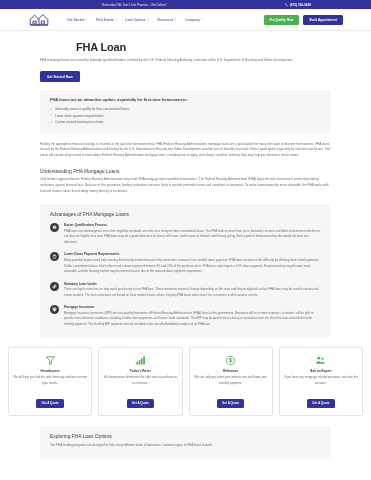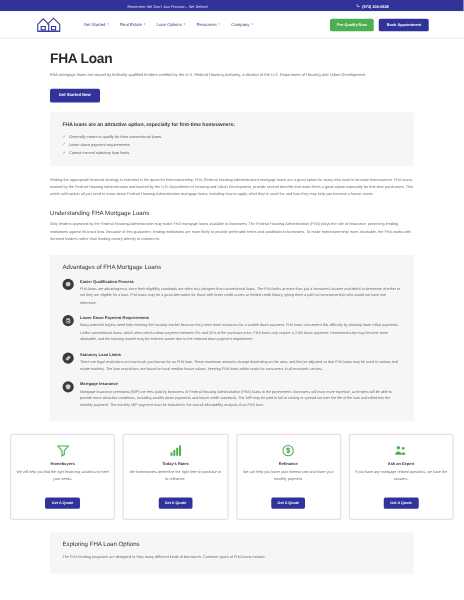--- a/index.html
+++ b/index.html
@@ -48,21 +48,21 @@
     background:#4caf50; color:#fff; font-size:3.1px; font-weight:bold;
     padding: 3px 6px; border-radius:1.5px; white-space:nowrap;
   }
   .btn-blue {
     background:#31339b; color:#fff; font-size:3.1px; font-weight:bold;
     padding: 3px 6px; border-radius:1.5px; white-space:nowrap;
   }
 
   
   .content { padding: 10px 40px 0 40px; }
-  h1.title { font-size: 11px; color:#2b2b2b; font-weight:bold; letter-spacing:-.2px; }
+  h1.title { font-size: 11px; color:#2b2b2b; font-weight:bold; letter-spacing:-.2px;margin-left:36px; }
   .lede { font-size:3.2px; color:#6d6d6d; line-height:1.75; margin-top:5px; max-width:280px; }
   .cta-primary {
     display:inline-block; margin-top:7px; background:#31339b; color:#fff;
     font-size:3.3px; font-weight:bold; padding:3.5px 7px; border-radius:1.5px;
   }
 
   .grey-panel { background:#f6f6f7; padding: 7px 10px; margin-top:8px; }
   .panel-lead { font-size:4px; color:#3a3a3a; font-weight:bold; }
   .check-list { margin-top:4px; list-style:none; }
   .check-list li {

